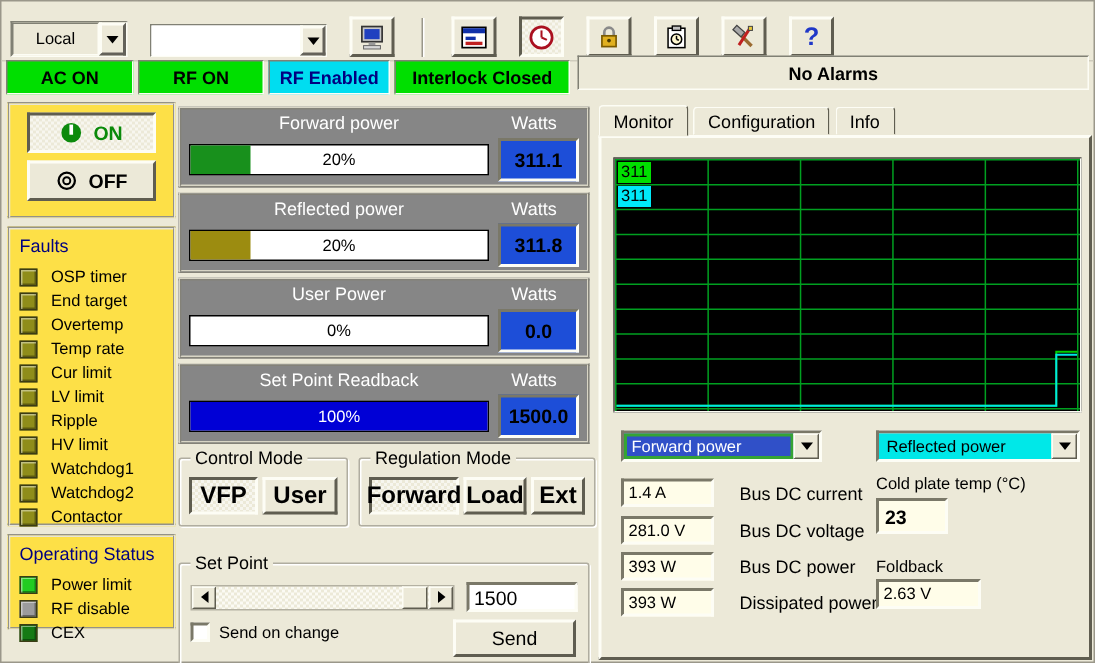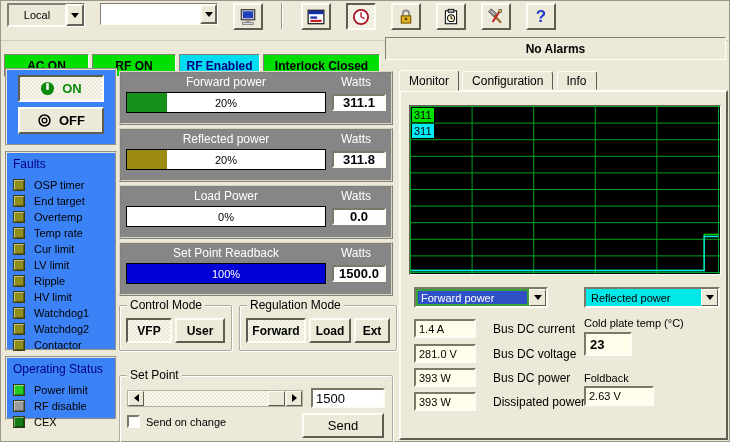--- a/index.html
+++ b/index.html
@@ -6,68 +6,68 @@
   html,body { width:730px; height:442px; overflow:hidden; }
   .window { position:relative; width:730px; height:442px; background:#ECE9D8; border:1px solid #9a978a; font-size:11px; color:#000; }
 
   
   .raised { border:2px solid; border-color:#fdfdf5 #64625a #64625a #fdfdf5; background:#ECE9D8; }
   .sunken1 { border:1px solid; border-color:#808074 #fdfdf5 #fdfdf5 #808074; }
   .btn { border:2px solid; border-color:#fdfdf5 #5f5d50 #5f5d50 #fdfdf5; background:#ECE9D8; display:flex; align-items:center; justify-content:center; font-weight:bold; font-size:12px; cursor:default; }
   .btn.pressed { border-color:#5f5d50 #fdfdf5 #fdfdf5 #5f5d50; background-image:repeating-conic-gradient(#f7f6ef 0 25%, #ECE9D8 0 50%); background-size:4px 4px; }
 
   
-  .toolbar { position:absolute; left:0; top:0; width:100%; height:40px; display:flex; align-items:flex-start; padding:2px 6px; gap:15px; border-bottom:1px solid #cfccbc; }
+  .toolbar { position:absolute; left:0; top:0; width:100%; height:40px; display:flex; align-items:flex-end; padding:2px 6px; gap:15px; border-bottom:1px solid #cfccbc; }
   .local-combo { width:78px; height:24px; display:flex; }
   .local-combo .val { flex:1; display:flex; align-items:center; justify-content:center; border:1px solid; border-color:#808074 #fdfdf5 #fdfdf5 #808074; background:#ECE9D8; }
   .drop-btn { width:18px; display:flex; align-items:center; justify-content:center; }
   .tri-down { width:0; height:0; border-left:4px solid transparent; border-right:4px solid transparent; border-top:5px solid #000; }
   .main-combo { width:118px; height:22px; display:flex; background:#fff; }
   .main-combo .val { flex:1; background:#fff; }
   .main-combo .drop-btn { width:17px; }
   .tbtn { width:30px; height:27px; }
   .tsep { width:0; height:26px; border-left:1px solid #9a978a; border-right:1px solid #fff; margin:0 3px; }
   .help-glyph { color:#2038c8; font-weight:bold; font-size:17px; }
 
   
   .statusbar { position:absolute; left:0; top:33px; width:100%; height:29px; }
-  .seg { position:absolute; top:20px; height:23px; display:flex; align-items:center; justify-content:center; font-weight:bold; font-size:12px; }
+  .seg { position:absolute; top:6px; height:23px; display:flex; align-items:center; justify-content:center; font-weight:bold; font-size:12px; }
   .alarmseg { position:absolute; top:3px; height:23px; display:flex; align-items:center; justify-content:center; font-weight:bold; font-size:12px; background:#ECE9D8; }
 
   
   .left-col { position:absolute; left:4px; top:67px; width:112px; height:372px; }
-  .grp { border:2px groove #e8e5d5; background:#3b82f6; position:relative; }
+  .grp { border:2px groove #e8e5d5; background:#fde047; position:relative; }
   .power-grp { height:78px; padding-top:5px; }
   .power-grp .btn { width:86px; height:27px; margin:0 auto 5px auto; gap:7px; font-size:13px; }
   .on-label { color:#0a8a0a; }
   .faults-grp { margin-top:5px; height:200px; padding:4px 0 0 6px; }
   .op-grp { margin-top:5px; height:64px; padding:4px 0 0 6px; }
   .grp-title { color:#000080; font-size:12px; margin-bottom:6px; }
   .led-row { display:flex; align-items:center; gap:9px; height:16px; }
   .led { width:12px; height:12px; flex:0 0 12px; background:#8f8d1a; border:1px solid #3c3c14; box-shadow:inset 1px 1px 0 rgba(255,255,255,.45), inset -1px -1px 0 rgba(0,0,0,.35); }
 
   
   .center-col { position:absolute; left:118px; top:70px; width:274px; }
   .gauge { height:54px; background:#868686; border:2px ridge #dddacB; border-color:#d8d5c5; padding:2px 5px; margin-bottom:3px; }
   .g-top { display:flex; height:17px; color:#fff; font-size:12px; }
   .g-title { flex:1; text-align:center; }
   .g-unit { width:60px; text-align:center; }
   .g-row { display:flex; gap:6px; align-items:center; }
   .bar { position:relative; flex:1; height:21px; background:#fff; border:1px solid #000; }
   .bar-fill { position:absolute; left:0; top:0; bottom:0; }
   .bar-label { position:absolute; inset:0; display:flex; align-items:center; justify-content:center; font-size:11px; }
-  .readout { width:54px; height:17px; background:#ffffff; border:2px solid; border-color:#7a7868 #fdfdf5 #fdfdf5 #7a7868; font-weight:bold; font-size:13px; display:flex; align-items:center; justify-content:center; }
+  .readout { width:54px; height:29px; background:#1d4ed8; border:2px solid; border-color:#7a7868 #fdfdf5 #fdfdf5 #7a7868; font-weight:bold; font-size:13px; display:flex; align-items:center; justify-content:center; }
 
   .gbox { position:relative; border:1px solid #b0ada0; border-radius:2px; box-shadow:inset 1px 1px 0 #fff, 1px 1px 0 #fff; }
   .gbox > .legend { position:absolute; top:-8px; left:7px; background:#ECE9D8; padding:0 3px; font-size:12px; }
   .mode-row { display:flex; gap:7px; margin-top:9px; }
   .mode-box { height:46px; padding:12px 6px 0 6px; display:flex; gap:3px; }
   .cm-box { width:116px; }
   .rm-box { flex:1; }
-  .mode-box .btn { height:25px; font-size:12px; }
+  .mode-box .btn { height:25px; font-size:16px; }
   .setpoint-box { margin-top:24px; height:70px; padding:12px 7px 0 7px; }
   .sp-row { display:flex; gap:8px; align-items:center; }
   .scrollbar { flex:1; height:17px; display:flex; border:1px solid #b4b1a2; background:repeating-conic-gradient(#fbfaf4 0 25%, #ECE9D8 0 50%); background-size:4px 4px; }
   .sb-btn { width:16px; height:15px; border:1px solid; border-color:#fdfdf5 #5f5d50 #5f5d50 #fdfdf5; background:#ECE9D8; display:flex; align-items:center; justify-content:center; }
   .sb-track { flex:1; position:relative; }
   .sb-thumb { position:absolute; right:1px; top:0; width:17px; height:15px; border:1px solid; border-color:#fdfdf5 #5f5d50 #5f5d50 #fdfdf5; background:#ECE9D8; }
   .tri-left { width:0; height:0; border-top:4px solid transparent; border-bottom:4px solid transparent; border-right:5px solid #000; }
   .tri-right { width:0; height:0; border-top:4px solid transparent; border-bottom:4px solid transparent; border-left:5px solid #000; }
   .sp-input { width:74px; height:20px; border:2px solid; border-color:#7a7868 #fdfdf5 #fdfdf5 #7a7868; background:#fff; font-size:13px; padding:0 3px; outline:none; }
   .sp-bottom { display:flex; margin-top:7px; align-items:center; }
@@ -291,21 +291,21 @@
         <div class="bar">
             <div class="bar-fill" style="width: 20%; background: rgb(156, 140, 16);"></div>
             <div class="bar-label" style="color: rgb(0, 0, 0);">20%</div>
           </div>
         <div class="readout">311.8</div>
       </div>
     </div>
 
     <div class="gauge">
       <div class="g-top">
-          <span class="g-title">Load Power</span>
+          <span class="g-title">User Power</span>
           <span class="g-unit">Watts</span>
         </div>
       <div class="g-row">
         <div class="bar">
             <div class="bar-fill" style="width: 0%; background: rgb(24, 144, 28);"></div>
             <div class="bar-label" style="color: rgb(0, 0, 0);">0%</div>
           </div>
         <div class="readout">0.0</div>
       </div>
     </div>

